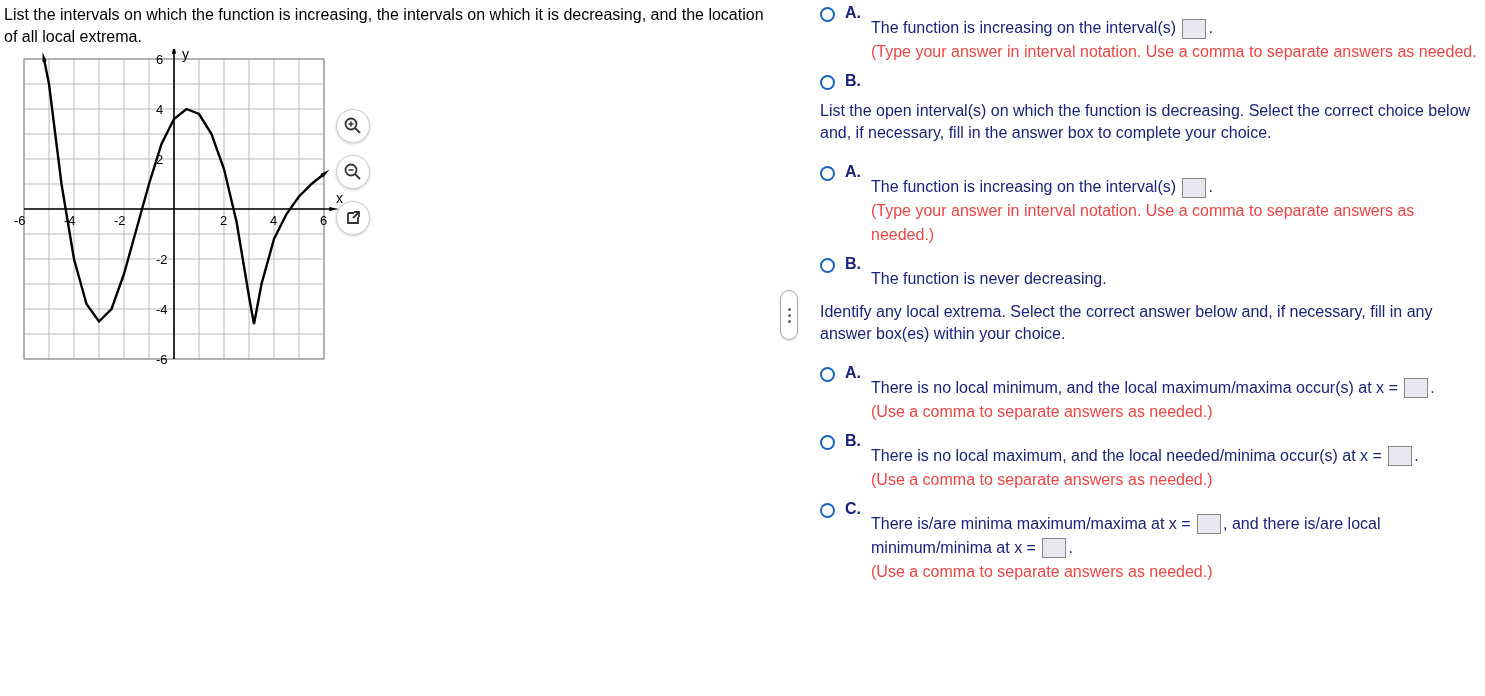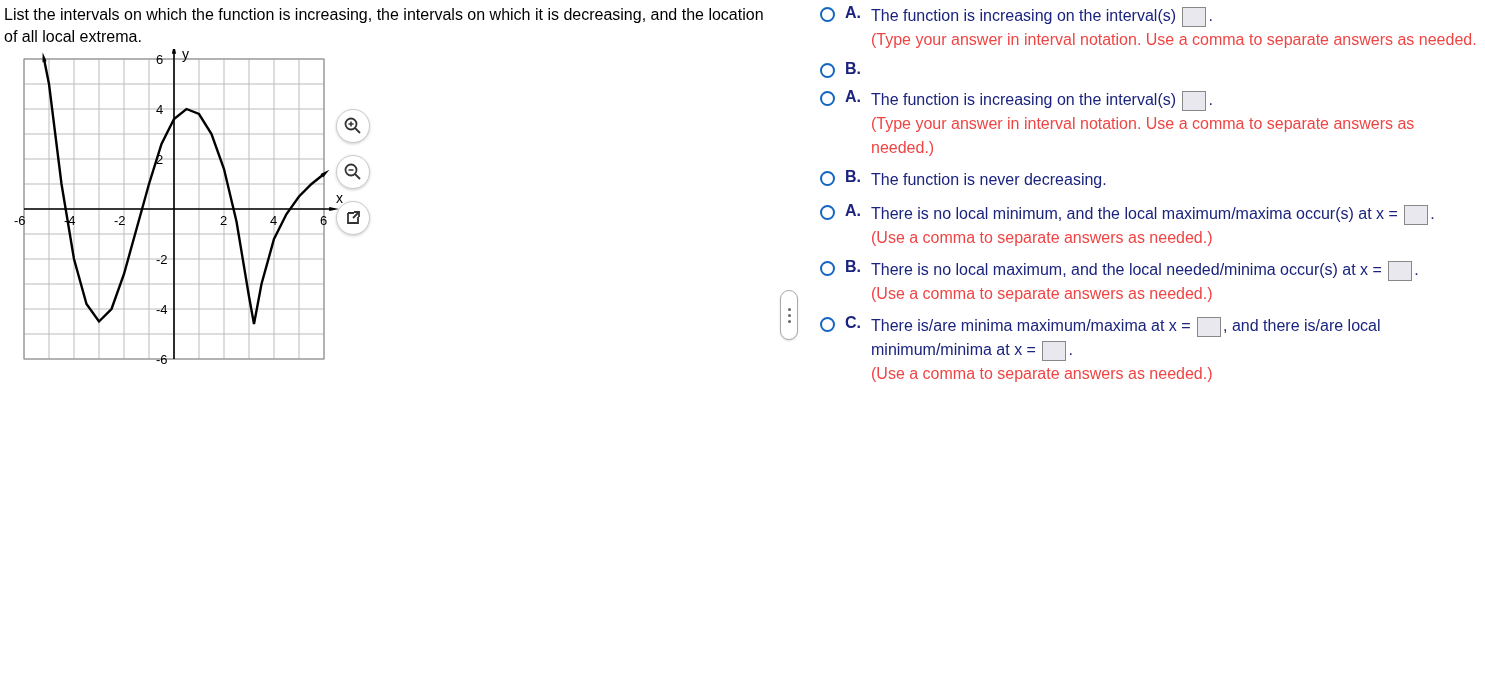--- a/index.html
+++ b/index.html
@@ -81,20 +81,21 @@
   .choice-label {
     font-weight: bold;
     color: #1a237e;
     margin: 0 8px 0 10px;
     flex-shrink: 0;
     min-width: 18px;
   }
   .choice-body {
     color: #1a237e;
     line-height: 1.5;
+    margin-top: 12px;
   }
   .answer-box {
     display: inline-block;
     width: 24px;
     height: 20px;
     background: #e8e8ee;
     border: 1px solid #888;
     vertical-align: middle;
     margin: 0 2px;
     cursor: text;
@@ -237,37 +238,39 @@
         <span>The function is increasing on the interval(s) </span><span class="answer-box"></span><span>.</span><br>
         <span class="hint">(Type your answer in interval notation. Use a comma to separate answers as needed.</span>
       </div>
     </div>
     <div class="choice-row">
       <div class="radio"></div>
       <div class="choice-label">B.</div>
     </div>
   </div>
 
+  <div class="q-text">List the open interval(s) on which the function is decreasing. Select the correct choice below and, if necessary, fill in the answer box to complete your choice.</div>
 
   <div class="q-block">
     <div class="choice-row">
       <div class="radio"></div>
       <div class="choice-label">A.</div>
       <div class="choice-body">
         <span>The function is increasing on the interval(s) </span><span class="answer-box"></span><span>.</span><br>
         <span class="hint">(Type your answer in interval notation. Use a comma to separate answers as needed.)</span>
       </div>
     </div>
     <div class="choice-row">
       <div class="radio"></div>
       <div class="choice-label">B.</div>
       <div class="choice-body">The function is never decreasing.</div>
     </div>
   </div>
 
+  <div class="q-text">Identify any local extrema. Select the correct answer below and, if necessary, fill in any answer box(es) within your choice.</div>
 
   <div class="q-block">
     <div class="choice-row">
       <div class="radio"></div>
       <div class="choice-label">A.</div>
       <div class="choice-body">
         <span>There is no local minimum, and the local maximum/maxima occur(s) at x = </span><span class="answer-box"></span><span>.</span><br>
         <span class="hint">(Use a comma to separate answers as needed.)</span>
       </div>
     </div>

